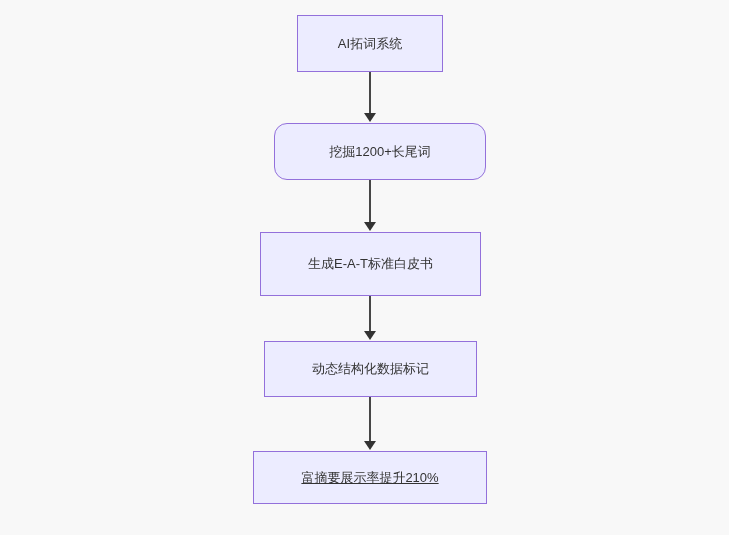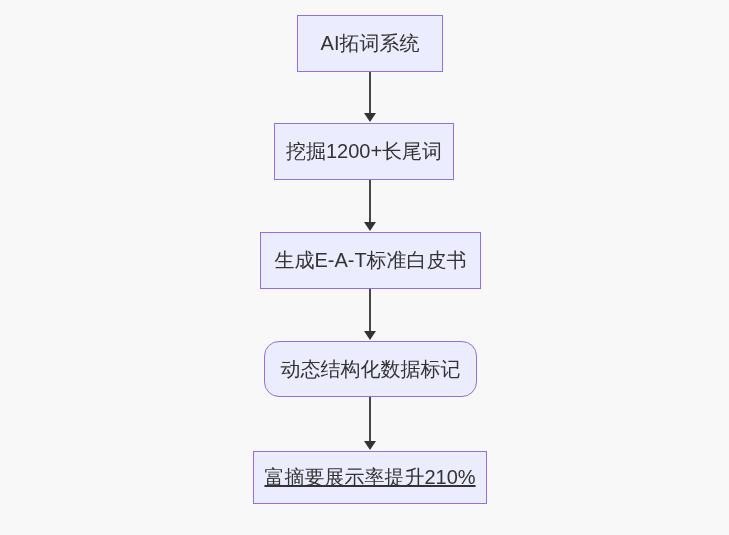--- a/index.html
+++ b/index.html
@@ -13,28 +13,28 @@
   }
   .node {
     position: absolute;
     box-sizing: border-box;
     display: flex;
     align-items: center;
     justify-content: center;
     background: #ECECFF;
     border: 1.5px solid #9370DB;
     color: #333333;
-    font-size: 20px;
+    font-size: 13px;
     text-align: center;
     white-space: nowrap;
   }
   .node-1 { left: 297px; top: 15px;  width: 146px; height: 57px; }
-  .node-2 { left: 274px; top: 123px; width: 180px; height: 57px; }
-  .node-3 { left: 260px; top: 232px; width: 221px; height: 57px; }
-  .node-4 { left: 264px; top: 341px; width: 213px; height: 56px; border-radius: 15px; }
+  .node-2 { left: 274px; top: 123px; width: 212px; height: 57px; border-radius: 13px; }
+  .node-3 { left: 260px; top: 232px; width: 221px; height: 64px; }
+  .node-4 { left: 264px; top: 341px; width: 213px; height: 56px; }
   .node-5 { left: 253px; top: 451px; width: 234px; height: 53px; text-decoration: underline; }
   .edges {
     position: absolute;
     left: 0; top: 0;
     width: 729px; height: 535px;
     pointer-events: none;
   }
 </style>
 </head>
 <body>

